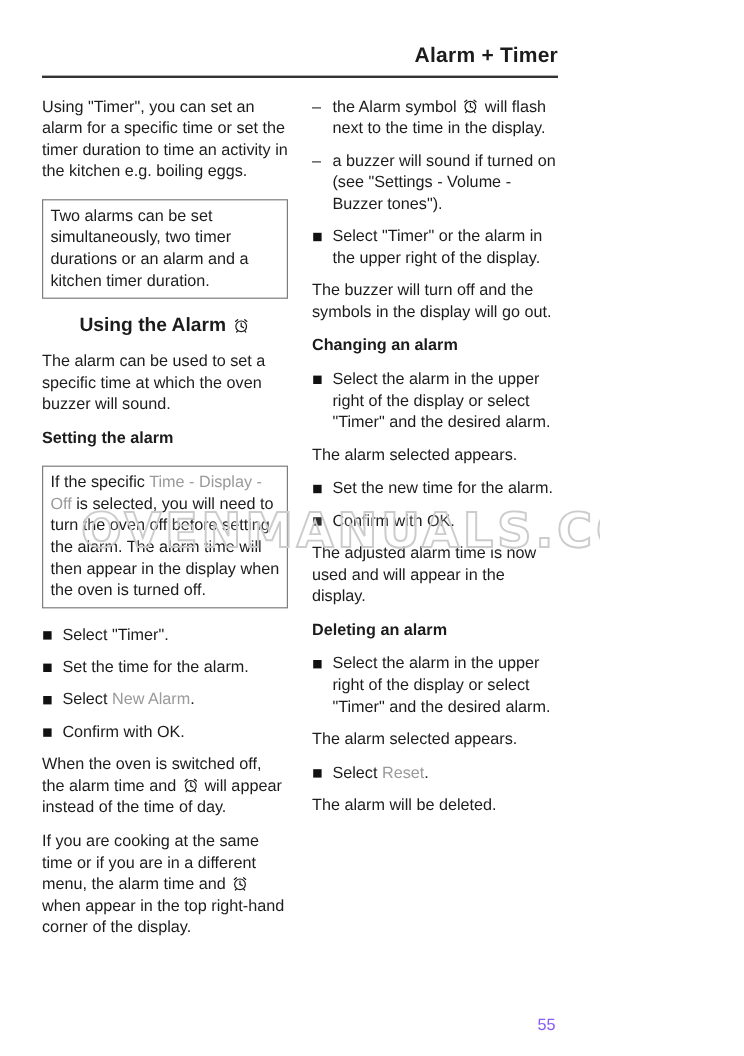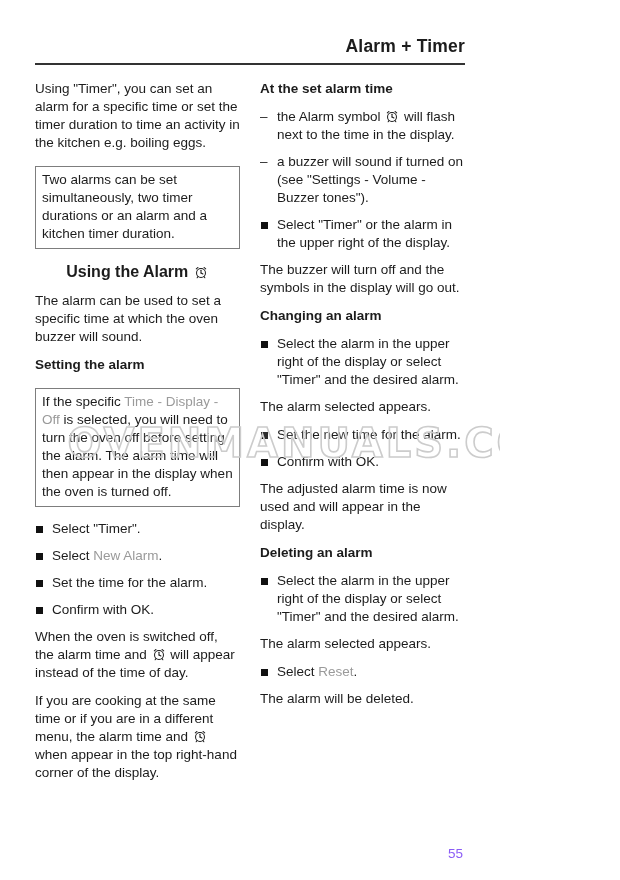--- a/index.html
+++ b/index.html
@@ -50,22 +50,22 @@
       <path d="M4.6 2.8 L2.6 4.4"></path>
       <path d="M11.4 2.8 L13.4 4.4"></path>
       <path d="M4.6 13.3 L3.6 14.6"></path>
       <path d="M11.4 13.3 L12.4 14.6"></path>
     </g>
   </svg></div>
           <div class="p"><span>The alarm can be used to set a specific time at which the oven buzzer will sound.</span></div>
           <div class="h3"><span>Setting the alarm</span></div>
           <div class="note"><span>If the specific </span><span class="gray">Time - Display - Off</span><span> is selected, you will need to turn the oven off before setting the alarm. The alarm time will then appear in the display when the oven is turned off.</span></div>
           <div class="item bullet"><span>Select "Timer".</span></div>
+          <div class="item bullet"><span>Set the time for the alarm.</span></div>
           <div class="item bullet"><span>Select </span><span class="gray">New Alarm</span><span>.</span></div>
-          <div class="item bullet"><span>Set the time for the alarm.</span></div>
           <div class="item bullet"><span>Confirm with OK.</span></div>
           <div class="p"><span>When the oven is switched off, the alarm time and </span><svg class="icon-alarm" width="14" height="14" viewBox="0 0 16 16" aria-hidden="true">
     <g fill="none" stroke="#1a1a1a" stroke-width="1.15" stroke-linecap="round">
       <circle cx="8" cy="9.1" r="5.1"></circle>
       <path d="M8 9.1 L8 5.9"></path>
       <path d="M8 9.1 L10.2 10.3"></path>
       <path d="M4.6 2.8 L2.6 4.4"></path>
       <path d="M11.4 2.8 L13.4 4.4"></path>
       <path d="M4.6 13.3 L3.6 14.6"></path>
       <path d="M11.4 13.3 L12.4 14.6"></path>
@@ -77,21 +77,20 @@
       <path d="M8 9.1 L8 5.9"></path>
       <path d="M8 9.1 L10.2 10.3"></path>
       <path d="M4.6 2.8 L2.6 4.4"></path>
       <path d="M11.4 2.8 L13.4 4.4"></path>
       <path d="M4.6 13.3 L3.6 14.6"></path>
       <path d="M11.4 13.3 L12.4 14.6"></path>
     </g>
   </svg><span> when appear in the top right-hand corner of the display.</span></div>
         </div>
       <div class="col" id="col-right">
-          <div class="h3"><span>At the set alarm time</span></div>
           <div class="item dash"><span>the Alarm symbol </span><svg class="icon-alarm" width="14" height="14" viewBox="0 0 16 16" aria-hidden="true">
     <g fill="none" stroke="#1a1a1a" stroke-width="1.15" stroke-linecap="round">
       <circle cx="8" cy="9.1" r="5.1"></circle>
       <path d="M8 9.1 L8 5.9"></path>
       <path d="M8 9.1 L10.2 10.3"></path>
       <path d="M4.6 2.8 L2.6 4.4"></path>
       <path d="M11.4 2.8 L13.4 4.4"></path>
       <path d="M4.6 13.3 L3.6 14.6"></path>
       <path d="M11.4 13.3 L12.4 14.6"></path>
     </g>

